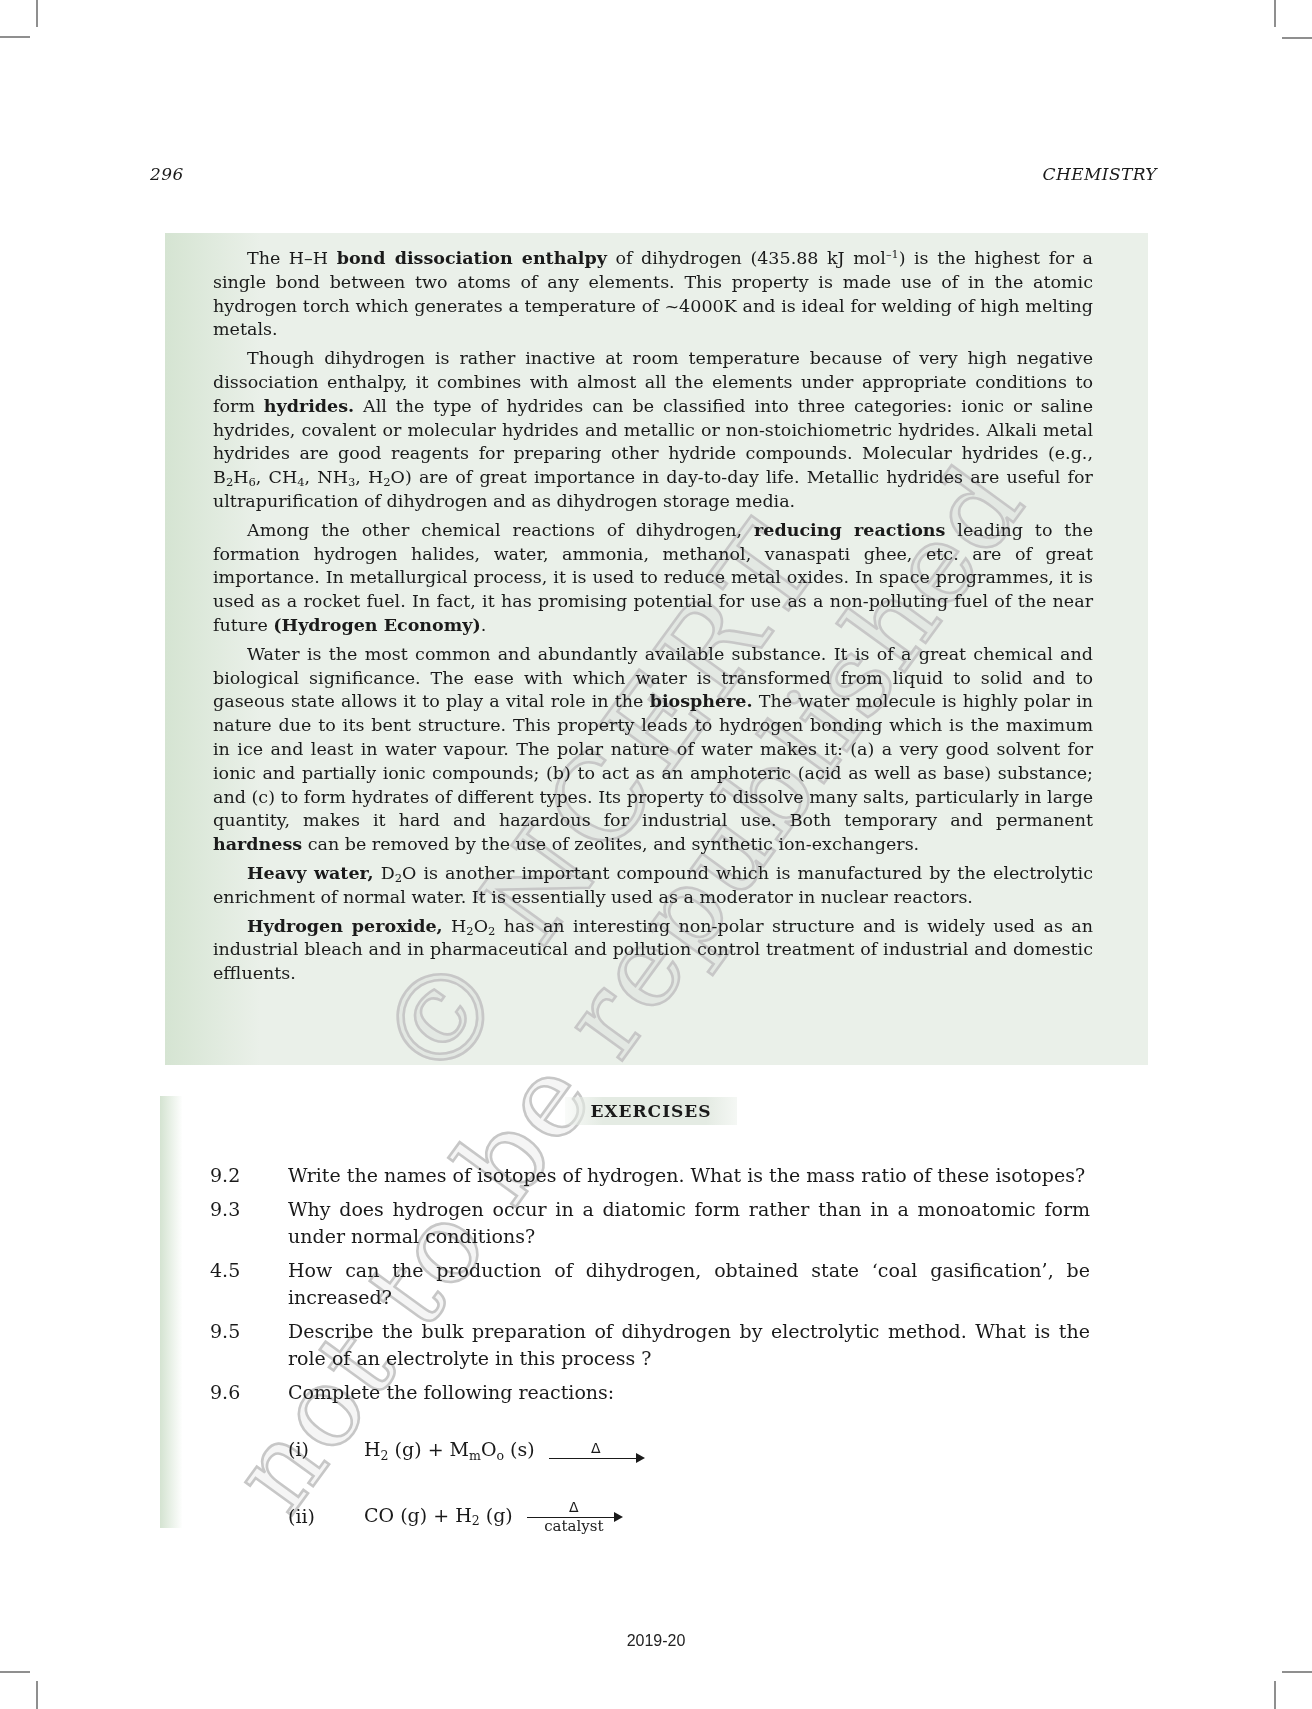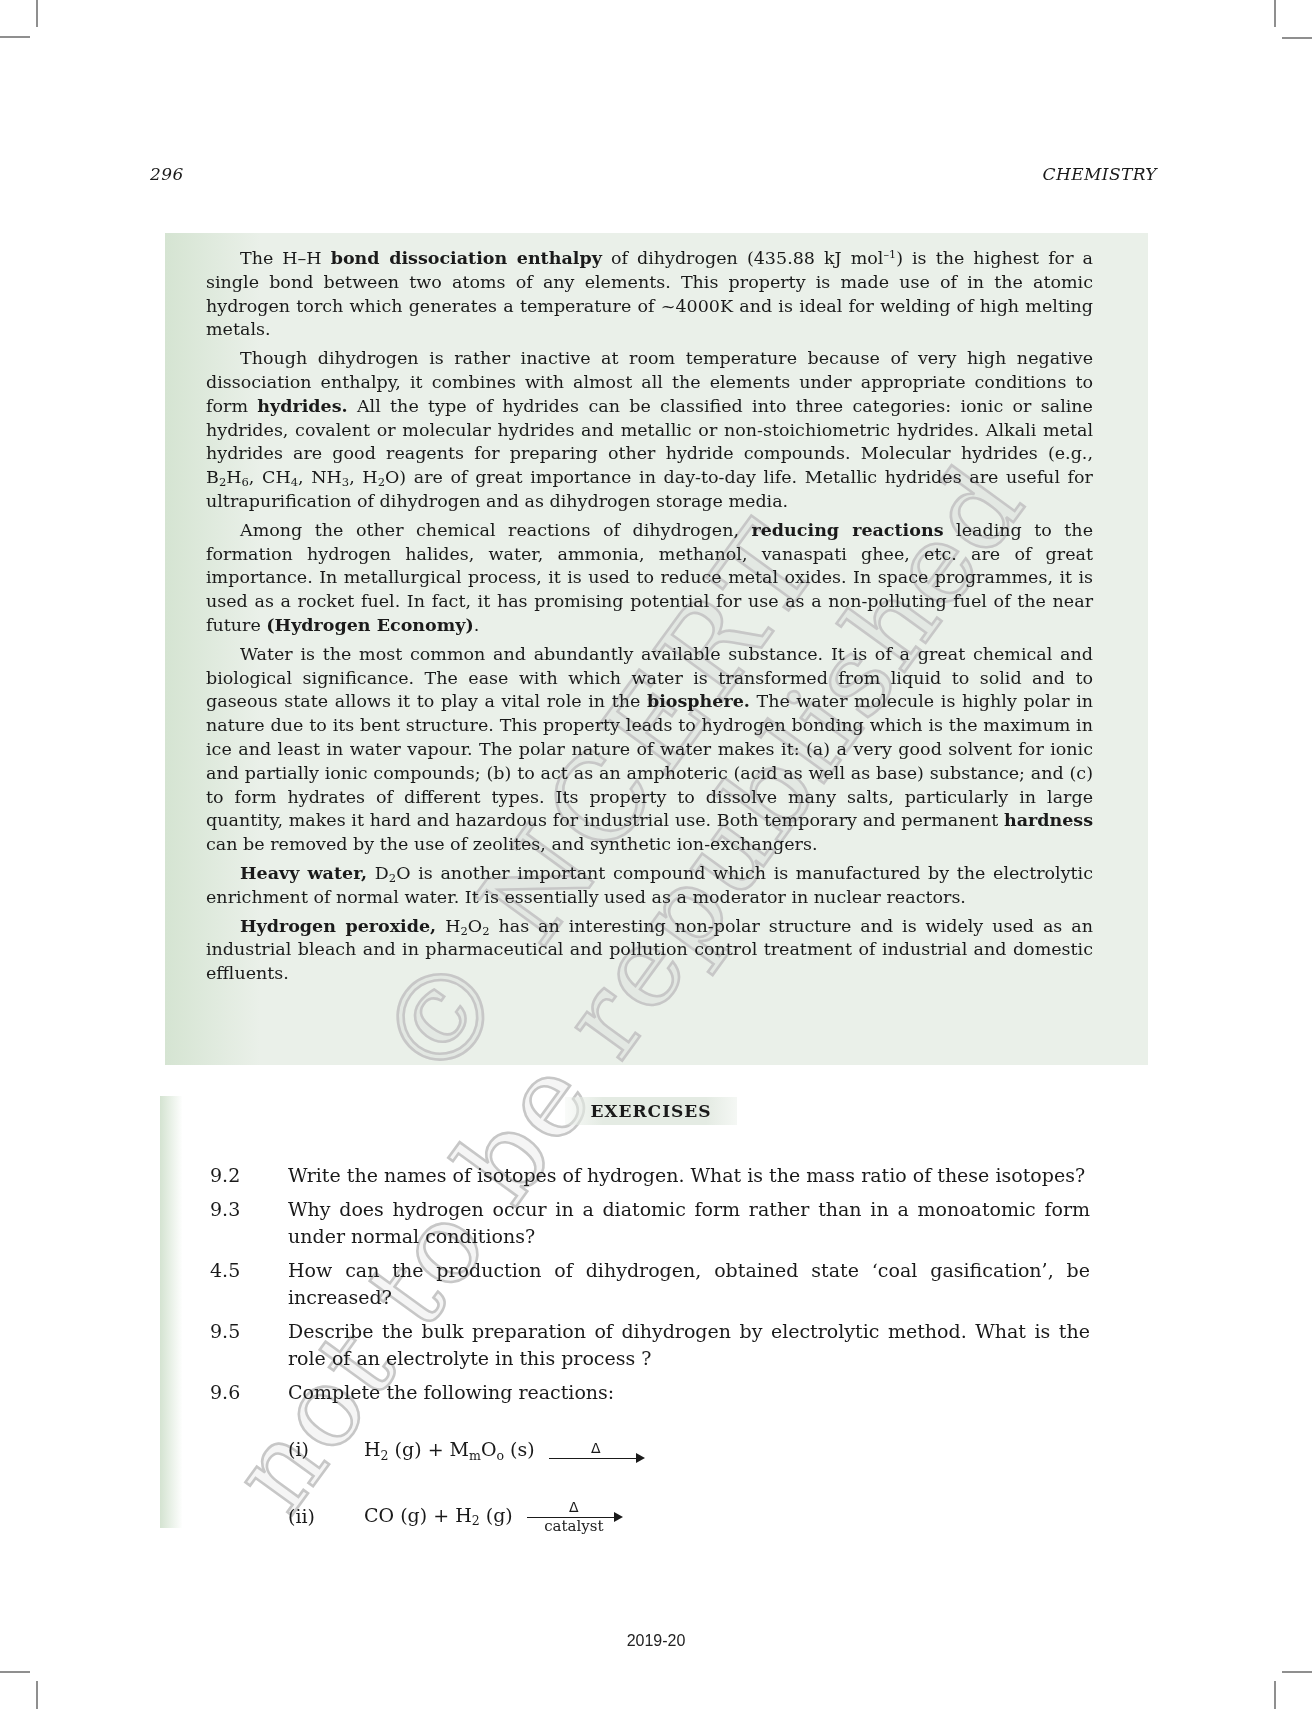--- a/index.html
+++ b/index.html
@@ -29,21 +29,21 @@
   .wm-2{left:628px;top:988px;font-size:110px;letter-spacing:3px;}
   
   .box-bg{
     position:absolute;left:165px;top:233px;width:983px;height:832px;z-index:0;
     background:linear-gradient(90deg,var(--box_edge,#d5e4d2) 0px,var(--box_bg,#eaf0e9) 95px,var(--box_bg,#eaf0e9) 100%);
   }
   .box-text{
     position:absolute;left:197px;top:247px;width:896px;z-index:2;
     font-size:17.5px;line-height:23.8px;text-align:justify;
   }
-  .box-text p{margin:0 0 5px 9px;text-indent:34px;}
+  .box-text p{margin:0 0 5px 16px;text-indent:34px;}
   .b{font-weight:bold;}
   .sub{font-size:66%;vertical-align:-0.28em;line-height:0;}
   .sup{font-size:64%;vertical-align:0.55em;line-height:0;}
   
   .ex-bar{
     position:absolute;left:160px;top:1096px;width:22px;height:432px;z-index:0;
     background:linear-gradient(90deg,var(--bar,#d4e3d1),rgba(246,250,245,0.15));
   }
   .ex-title{
     position:absolute;left:565px;top:1097px;width:172px;height:28px;z-index:2;

